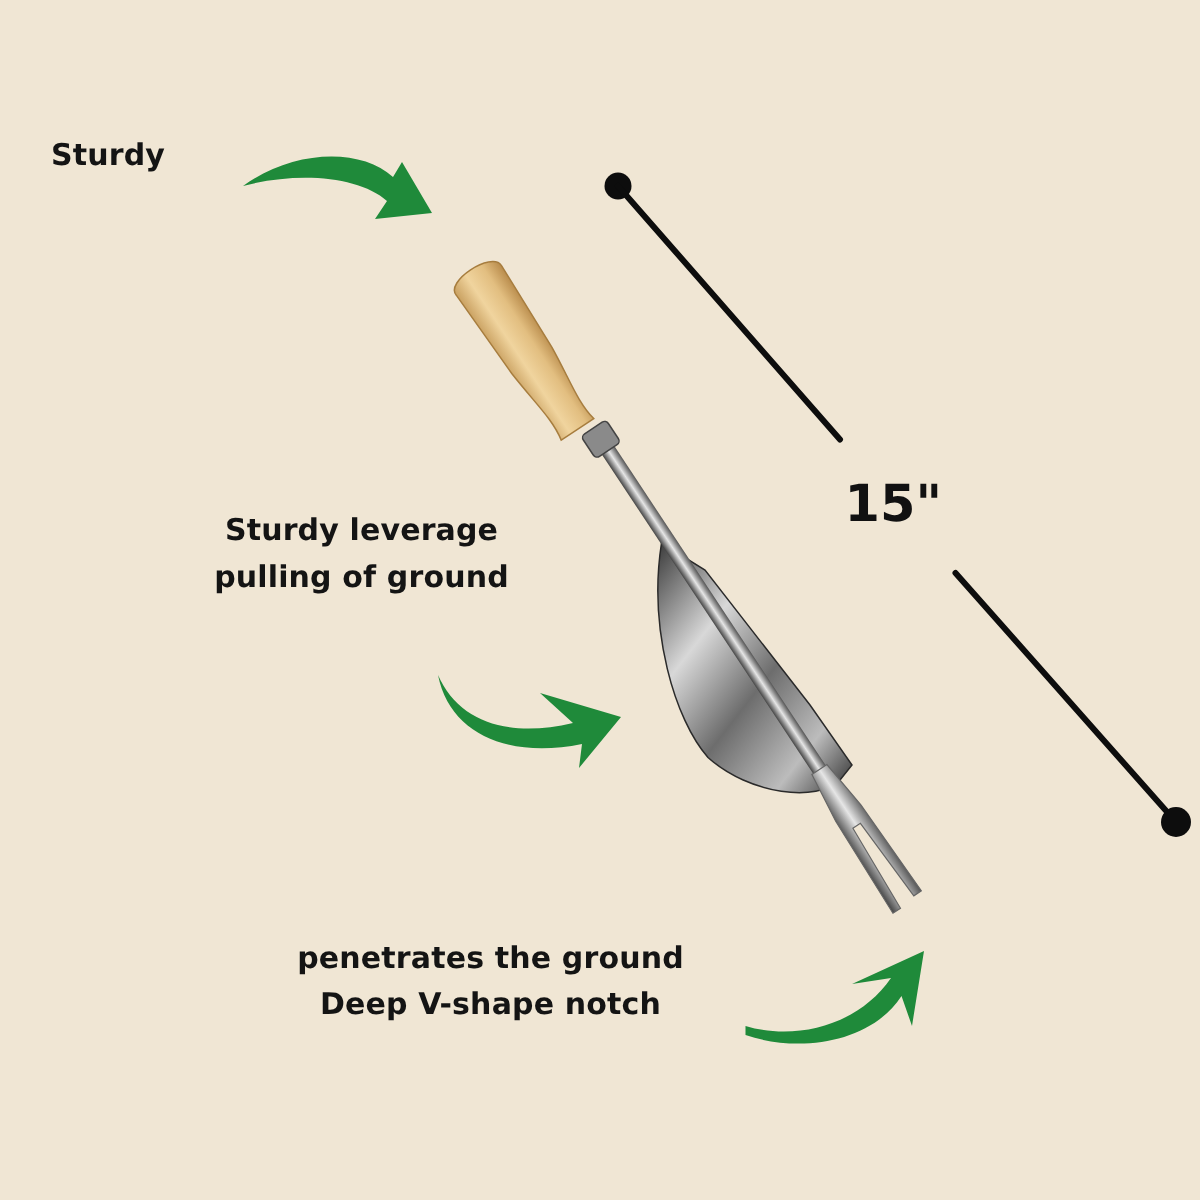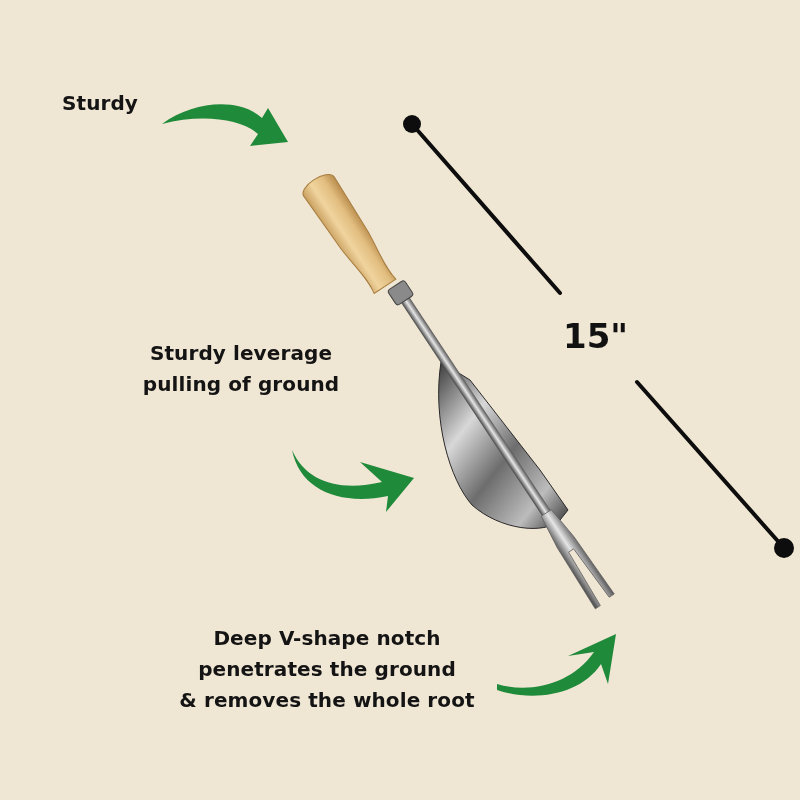--- a/index.html
+++ b/index.html
@@ -12,21 +12,21 @@
   .callout {
     position: absolute;
     color: #141414;
     font-weight: bold;
     font-size: 20px;
     line-height: 31px;
     text-align: center;
     letter-spacing: 0.1px;
   }
   .callout span { display: block; white-space: nowrap; }
-  #c1 { left: 14px; top: 88px; width: 116px; margin-left: 28px; }
+  #c1 { left: 14px; top: 88px; width: 116px; }
   #c2 { left: 96px; top: 338px; width: 290px; }
   #c3 { left: 156px; top: 623px; width: 342px; }
   .measure-label {
     position: absolute; left: 563px; top: 316px;
     font-size: 34px; font-weight: bold; color: #111;
     font-family: "DejaVu Sans", sans-serif;
   }
   svg.layer { position: absolute; left: 0; top: 0; }
 </style>
 </head>
@@ -93,18 +93,17 @@
 <div class="callout" id="c1">
   <span>Sturdy</span>
 </div>
 
 <div class="callout" id="c2">
   <span>Sturdy leverage</span>
   <span>pulling of ground</span>
 </div>
 
 <div class="callout" id="c3">
+  <span>penetrates the ground</span>
   <span>Deep V-shape notch</span>
-  <span>penetrates the ground</span>
-  <span>&amp; removes the whole root</span>
 </div>
 
 <div class="measure-label">15"</div>
 
 </body></html>

